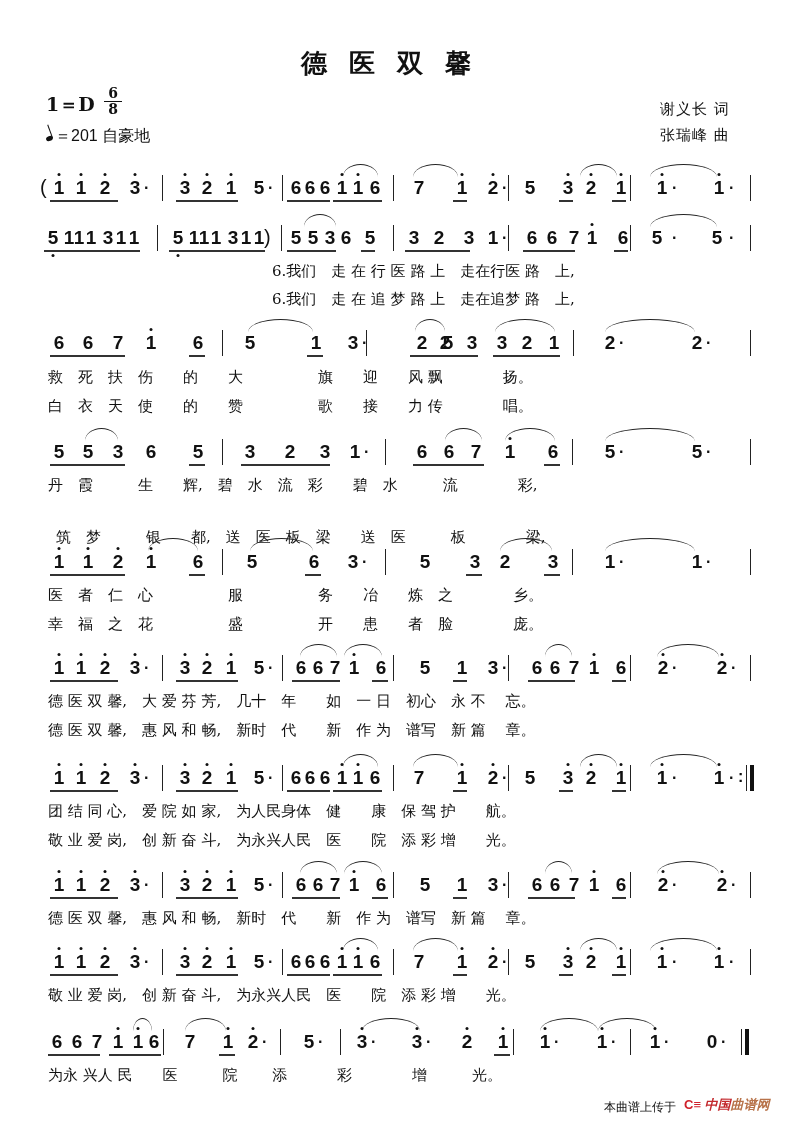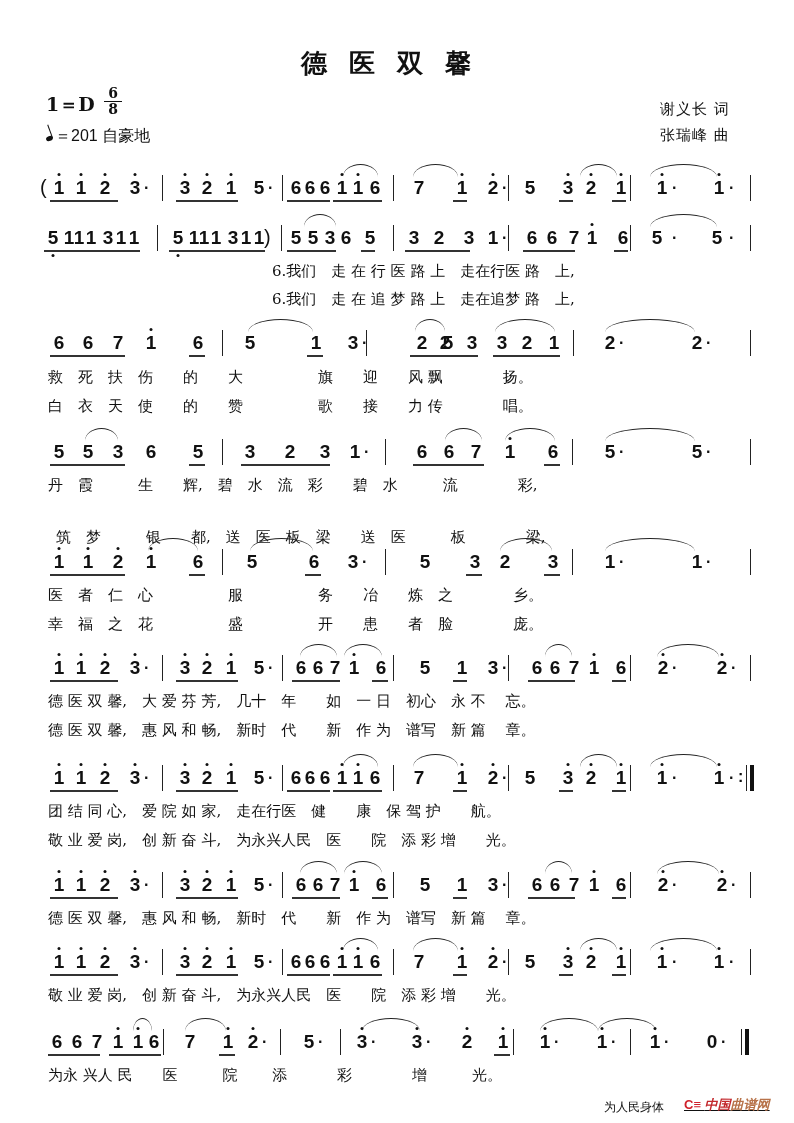--- a/index.html
+++ b/index.html
@@ -20,21 +20,21 @@
   .dot { position:absolute; font-size:16px; font-weight:bold; }
   .u { position:absolute; height:1.5px; background:#333; }
   .bl { position:absolute; width:1.3px; height:26px; background:#222; }
   .dbl { position:absolute; width:4px; height:26px; border-left:1.3px solid #222; }
   .dbl::after { content:""; position:absolute; left:3px; top:0; width:4px; height:26px; background:#111; }
   .slur { position:absolute; height:12px; border-top:1.3px solid #222; border-radius:50% 50% 0 0 / 100% 100% 0 0; }
   .ly { position:absolute; font-family:"DejaVu Serif", serif; font-size:15px; }
   .paren { position:absolute; font-size:20px; }
   .repeat { position:absolute; font-size:16px; font-weight:bold; }
   .footer { position:absolute; left:604px; top:1099px; font-size:12px; }
-  .logo { position:absolute; left:684px; top:1096px; font-size:13px; font-weight:bold; font-style:italic;text-decoration:underline; }
+  .logo { position:absolute; left:684px; top:1096px; font-size:13px; font-weight:bold; font-style:italic; }
   .logo .mark { color:#d0202a; font-style:normal; }
   .logo .a { color:#c3282d; }
   .logo .b { color:#b8734a; }
 </style>
 </head>
 <body>
 
 <div class="title">德医双馨</div>
 <div class="key">1＝D</div>
 <div class="timesig">
@@ -336,21 +336,21 @@
     <div class="bl" style="left: 393px; top: 765px;"></div>
     <div class="bl" style="left: 508px; top: 765px;"></div>
     <div class="bl" style="left: 630px; top: 765px;"></div>
     <div class="bl" style="left: 750px; top: 765px;"></div>
     <div class="slur" style="left: 343px; width: 35px; top: 754px;"></div>
     <div class="slur" style="left: 413px; width: 45px; top: 754px;"></div>
     <div class="slur" style="left: 580px; width: 37px; top: 754px;"></div>
     <div class="slur" style="left: 650px; width: 67px; top: 754px;"></div>
     <div class="repeat" style="left: 738px; top: 768px;">:</div>
     <div class="dbl" style="left: 746px; top: 765px;"></div>
-    <div class="ly" style="left: 48px; top: 802px;">团 结 同 心,　爱 院 如 家,　走在行医　健　　康　保 驾 护　　航。</div>
+    <div class="ly" style="left: 48px; top: 802px;">团 结 同 心,　爱 院 如 家,　为人民身体　健　　康　保 驾 护　　航。</div>
     <div class="ly" style="left: 48px; top: 831px;">敬 业 爱 岗,　创 新 奋 斗,　为永兴人民　医　　院　添 彩 增　　光。</div>
     <div class="n" style="left: 52px; top: 875px;">1<div class="hd"></div></div>
     <div class="n" style="left: 74px; top: 875px;">1<div class="hd"></div></div>
     <div class="n" style="left: 98px; top: 875px;">2<div class="hd"></div></div>
     <div class="n" style="left: 128px; top: 875px;">3<div class="hd"></div></div>
     <div class="n" style="left: 178px; top: 875px;">3<div class="hd"></div></div>
     <div class="n" style="left: 200px; top: 875px;">2<div class="hd"></div></div>
     <div class="n" style="left: 224px; top: 875px;">1<div class="hd"></div></div>
     <div class="n" style="left: 252px; top: 875px;">5</div>
     <div class="n" style="left: 294px; top: 875px;">6</div>
@@ -474,17 +474,17 @@
     <div class="bl" style="left: 630px; top: 1029px;"></div>
     <div class="slur" style="left: 133px; width: 19px; top: 1018px;"></div>
     <div class="slur" style="left: 185px; width: 41px; top: 1018px;"></div>
     <div class="slur" style="left: 362px; width: 58px; top: 1018px;"></div>
     <div class="slur" style="left: 540px; width: 58px; top: 1018px;"></div>
     <div class="slur" style="left: 598px; width: 58px; top: 1018px;"></div>
     <div class="dbl" style="left: 741px; top: 1029px;"></div>
     <div class="ly" style="left: 48px; top: 1066px;">为永 兴人 民　　医　　　院　　 添　　　 彩　　　　增　　　光。</div>
   </div>
 
-<div class="footer">为人民身体</div>
+<div class="footer">本曲谱上传于</div>
 <div class="logo">
   <span class="mark">C≡</span>
   <span class="a">中国</span><span class="b">曲谱网</span>
 </div>
 
 </body></html>

